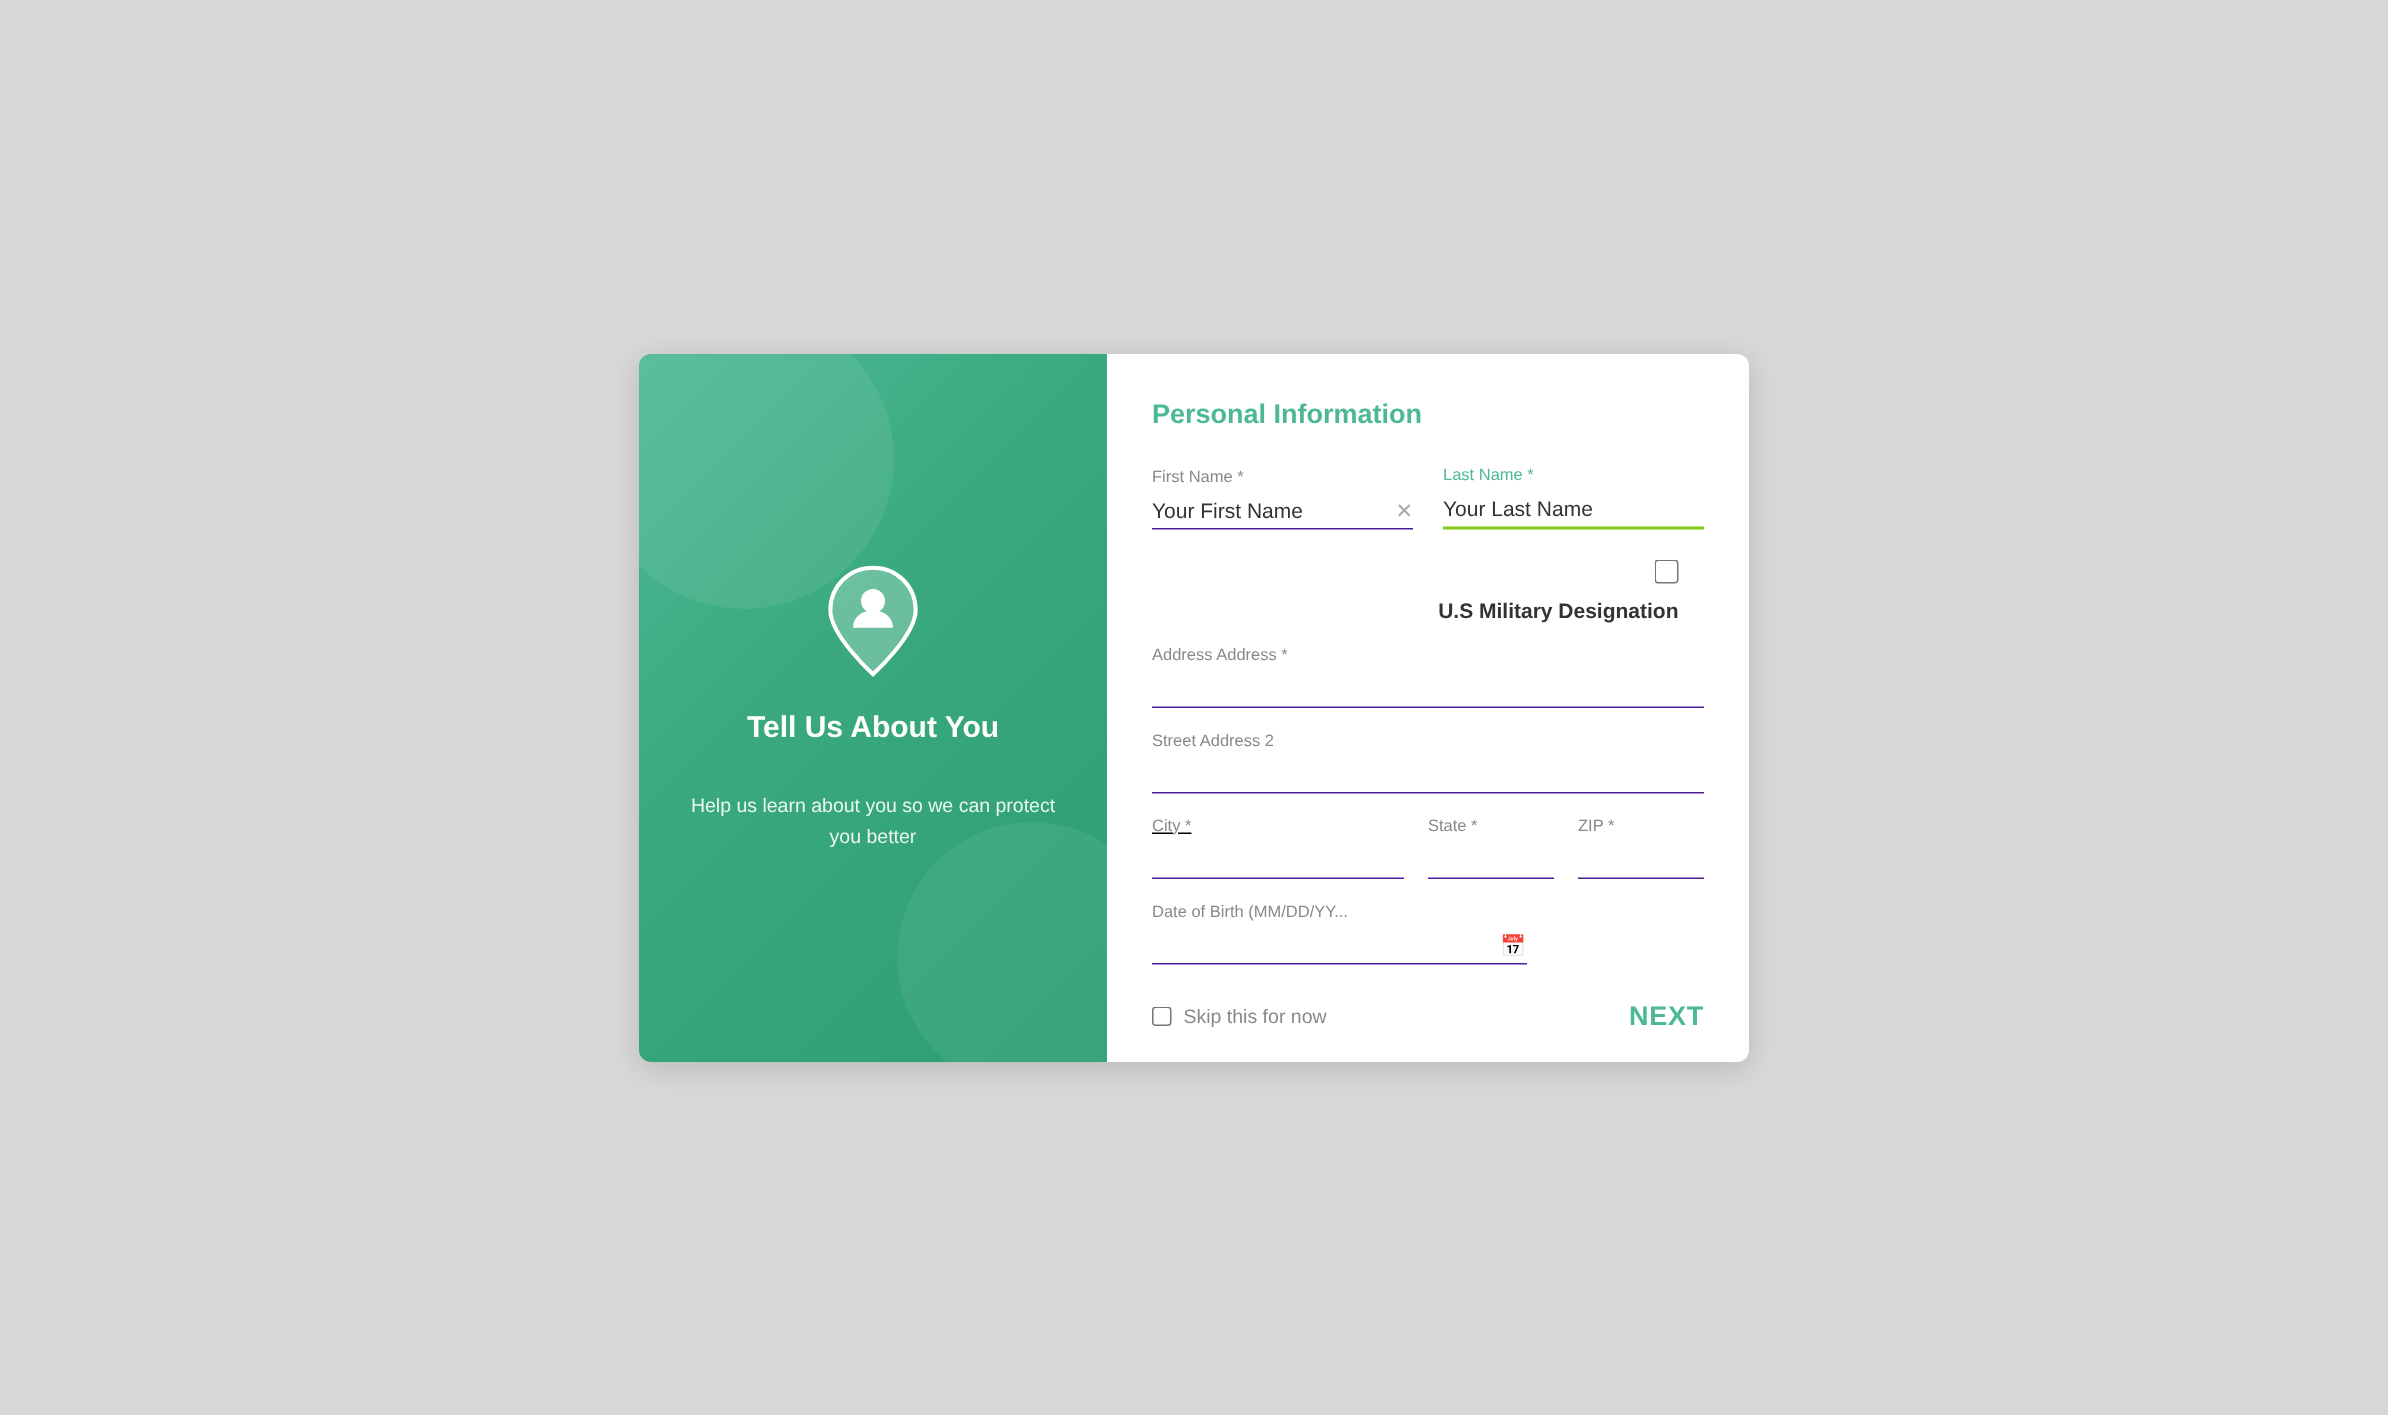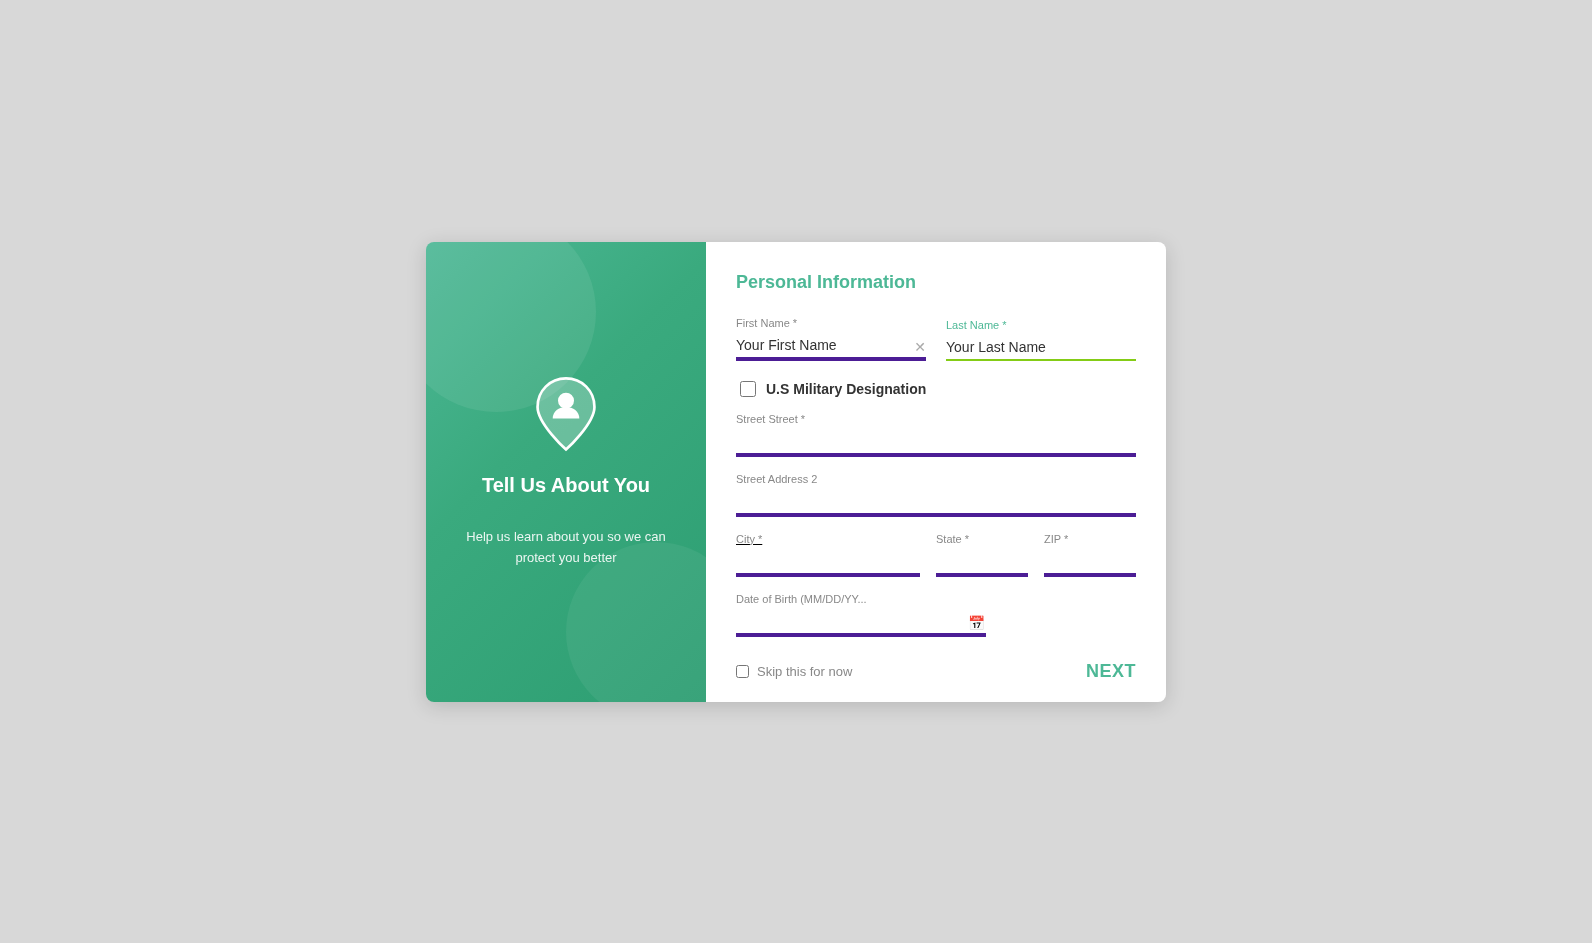--- a/index.html
+++ b/index.html
@@ -21,21 +21,21 @@
     .card {
       display: flex;
       width: 740px;
       min-height: 400px;
       border-radius: 8px;
       overflow: hidden;
       box-shadow: 0 4px 20px rgba(0,0,0,0.15);
     }
 
     .left-panel {
-      width: 280px;
+      width: 312px;
       background: linear-gradient(135deg, #4db896 0%, #3aaa7e 40%, #2d9e72 100%);
       display: flex;
       flex-direction: column;
       align-items: center;
       justify-content: center;
       padding: 40px 30px;
       position: relative;
       overflow: hidden;
     }
 
@@ -118,21 +118,21 @@
       color: #888;
       margin-bottom: 4px;
     }
 
     .form-label.active {
       color: #4db896;
     }
 
     .form-input {
       border: none;
-      border-bottom: 4px solid #4c1d95;
+      border-bottom: 1px solid #4c1d95;
       padding: 4px 0;
       font-size: 14px;
       color: #333;
       outline: none;
       background: transparent;
       width: 100%;
     }
 
     .form-input.active {
       border-bottom: 2px solid #84cc16;
@@ -152,21 +152,22 @@
       position: absolute;
       right: 0;
       font-size: 14px;
       color: #aaa;
     }
 
     .checkbox-row {
       display: flex;
       align-items: flex-end;
       gap: 10px;
-      margin: 12px 4px 16px;
+      margin: 12px 17px 16px;
+      flex-direction: column;
     }
 
     .checkbox-row input[type="checkbox"] {
       width: 16px;
       height: 16px;
       border: 1px solid #aaa;
       cursor: pointer;
     }
 
     .checkbox-label {
@@ -268,21 +269,21 @@
       </div>
     </div>
 
     <div class="checkbox-row">
       <input type="checkbox" style="">
       <span class="checkbox-label">U.S Military Designation</span>
     </div>
 
     <div class="address-row">
       <div class="form-field full-width">
-        <label class="form-label">Street Street *</label>
+        <label class="form-label">Address Address *</label>
         <input type="text" class="form-input" style="">
       </div>
     </div>
 
     <div class="address-row">
       <div class="form-field full-width">
         <label class="form-label">Street Address 2</label>
         <input type="text" class="form-input" style="">
       </div>
     </div>

